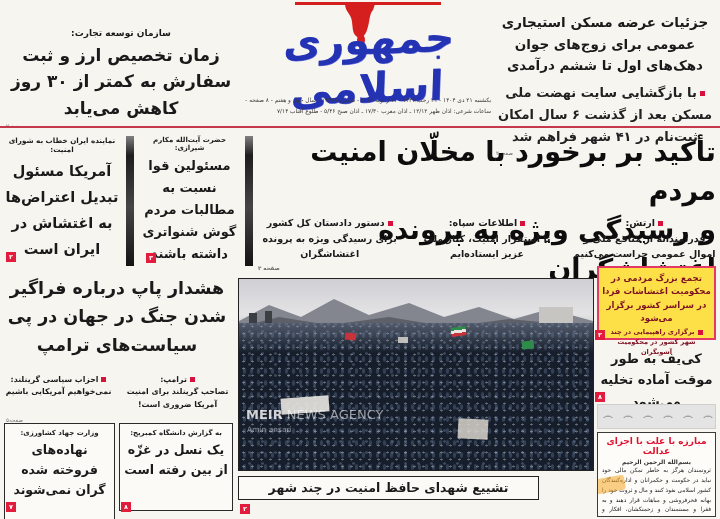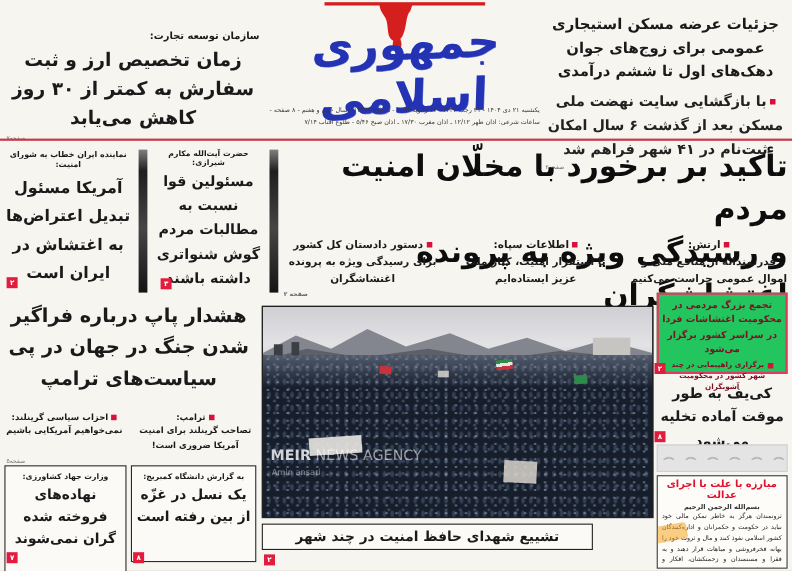--- a/index.html
+++ b/index.html
@@ -17,21 +17,21 @@
   .masthead{left:243px;top:0;width:250px;height:92px;}
   .mast-line{position:absolute;left:52px;top:2px;width:146px;height:3px;background:#d51f1f;}
   .mast-drip{position:absolute;left:100px;top:4px;}
   .mast-title{position:absolute;left:0;top:16px;width:250px;text-align:center;
       font-size:41px;font-weight:700;color:#2433b3;transform:rotate(-2deg) skewX(-4deg);
       text-shadow:0.5px 0.5px 0 #6a74d8;letter-spacing:-1px;}
   .dateline{left:243px;top:95px;width:248px;font-size:5.8px;line-height:1.9;color:#3a3a3a;
       text-align:right;white-space:nowrap;overflow:hidden;}
 
   .top-left-art{left:6px;top:28px;width:230px;}
-  .top-left-art .kick{font-size:9px;font-weight:700;text-align:right;}
+  .top-left-art .kick{font-size:9px;font-weight:700;}
   .top-left-art .hl{font-size:17px;font-weight:700;line-height:1.55;margin-top:4px;}
 
   .red-rule{left:0;top:126px;width:720px;height:2px;background:#c43a4a;}
 
   
   .col-un{left:2px;top:136px;width:120px;}
   .col-un .kick{font-size:7.2px;font-weight:700;}
   .col-un .hl{font-size:14.5px;font-weight:700;line-height:1.8;margin-top:4px;}
   .vbar{top:136px;width:8px;height:130px;background:linear-gradient(180deg,#808080 0%,#1e1e1e 15%,#454545 55%,#141414 100%);}
   .vbar1{left:126px;} .vbar2{left:245px;}
@@ -43,21 +43,21 @@
   .lead .l1,.lead .l2{font-size:27px;font-weight:700;line-height:1.45;color:#0d0d0d;}
 
   .bullets{left:258px;top:215px;width:458px;display:flex;gap:14px;}
   .bullets .b{flex:1;text-align:center;font-size:9.5px;font-weight:700;line-height:1.65;}
   .sq{display:inline-block;width:5px;height:5px;background:#d8103c;margin-left:3px;vertical-align:middle;}
 
   .badge{position:absolute;width:10px;height:10px;background:#e11c3c;color:#fff;
          font-size:6.5px;line-height:10px;text-align:center;font-weight:700;}
 
   
-  .rally{left:597px;top:266px;width:119px;height:74px;background:#22c55e;border:2px solid #e23a64;
+  .rally{left:597px;top:266px;width:119px;height:74px;background:#fde047;border:2px solid #e23a64;
          box-sizing:border-box;padding:4px 3px 2px;}
   .rally .hl{font-size:8.6px;font-weight:700;line-height:1.55;text-align:center;color:#7d1022;}
   .rally .sub{font-size:6.6px;font-weight:700;line-height:1.5;text-align:center;color:#7d1022;margin-top:3px;}
   .kyiv{left:597px;top:348px;width:119px;}
   .kyiv .hl{font-size:13px;font-weight:700;line-height:1.65;text-align:center;}
   .pattern{left:597px;top:404px;width:119px;height:25px;background-color:#e4e4e4;
       background-image:radial-gradient(circle at 50% 130%, transparent 5px, #9a9a9a 5.5px, transparent 7px);
       background-size:20px 13px;border:1px solid #cfcfcf;box-sizing:border-box;}
   .ethics{left:597px;top:432px;width:119px;height:85px;background:#fdfcf9;border:1px solid #3a3a3a;
       box-sizing:border-box;padding:3px 4px;overflow:hidden;}

